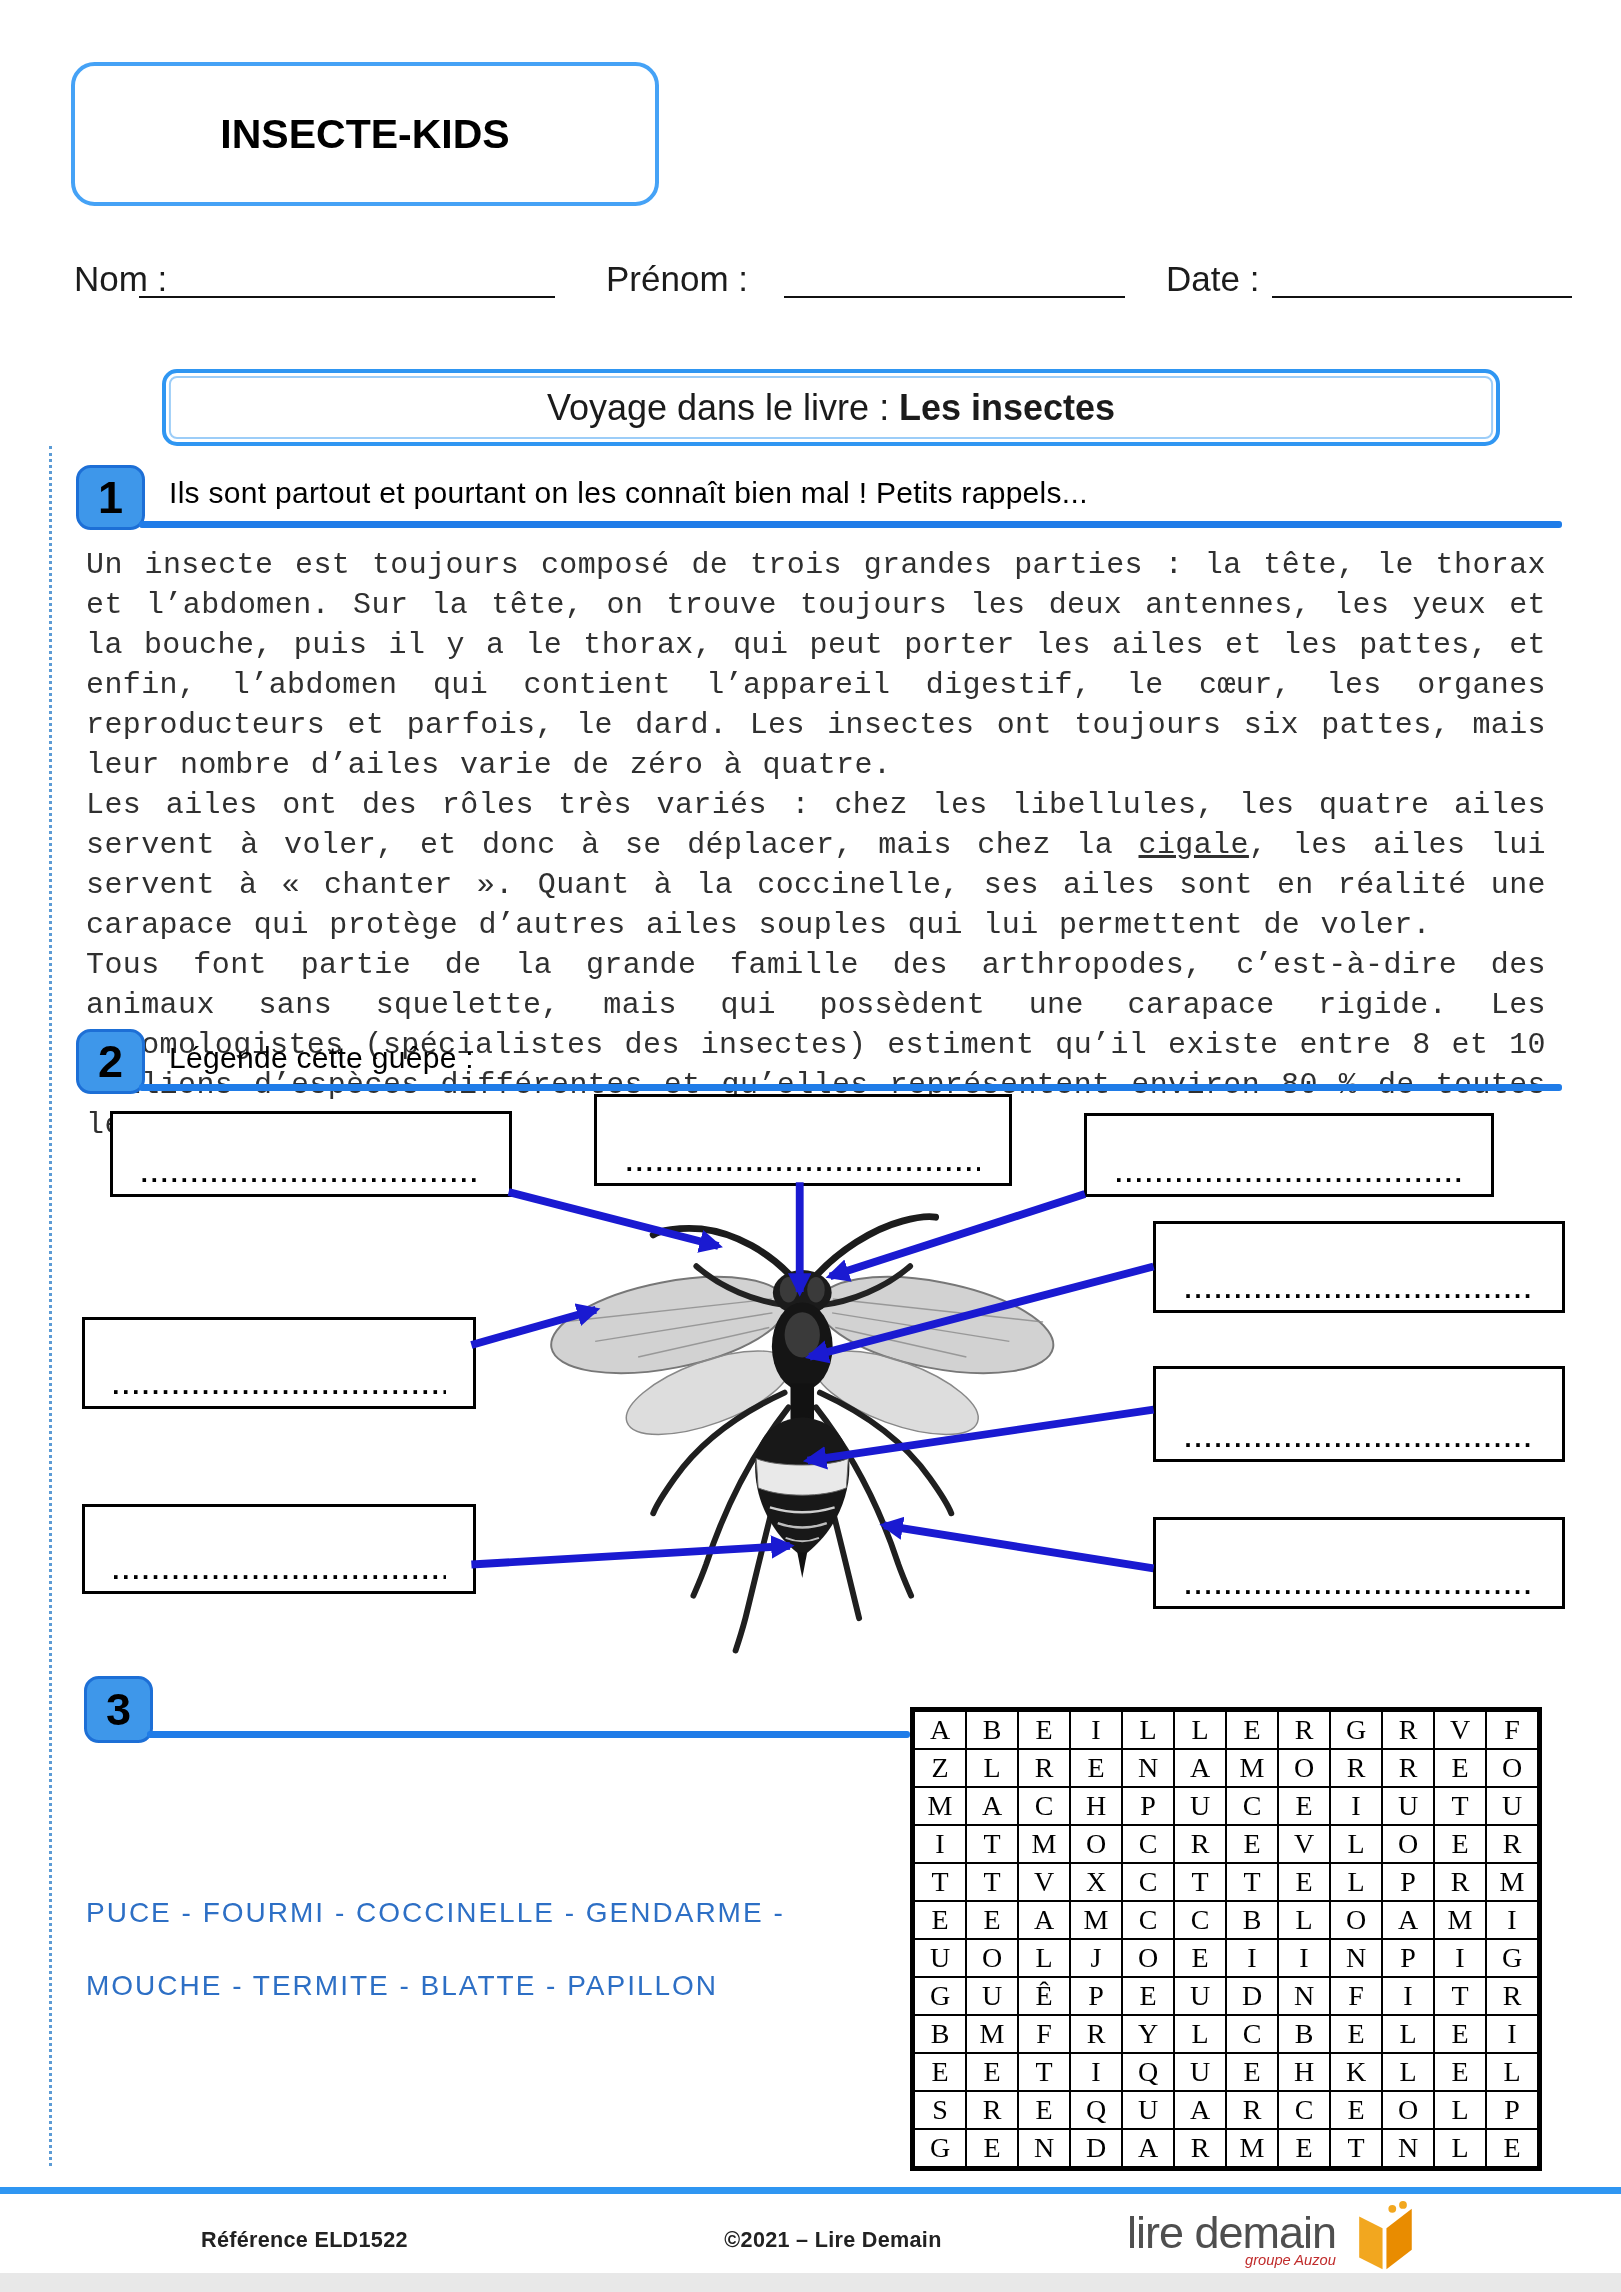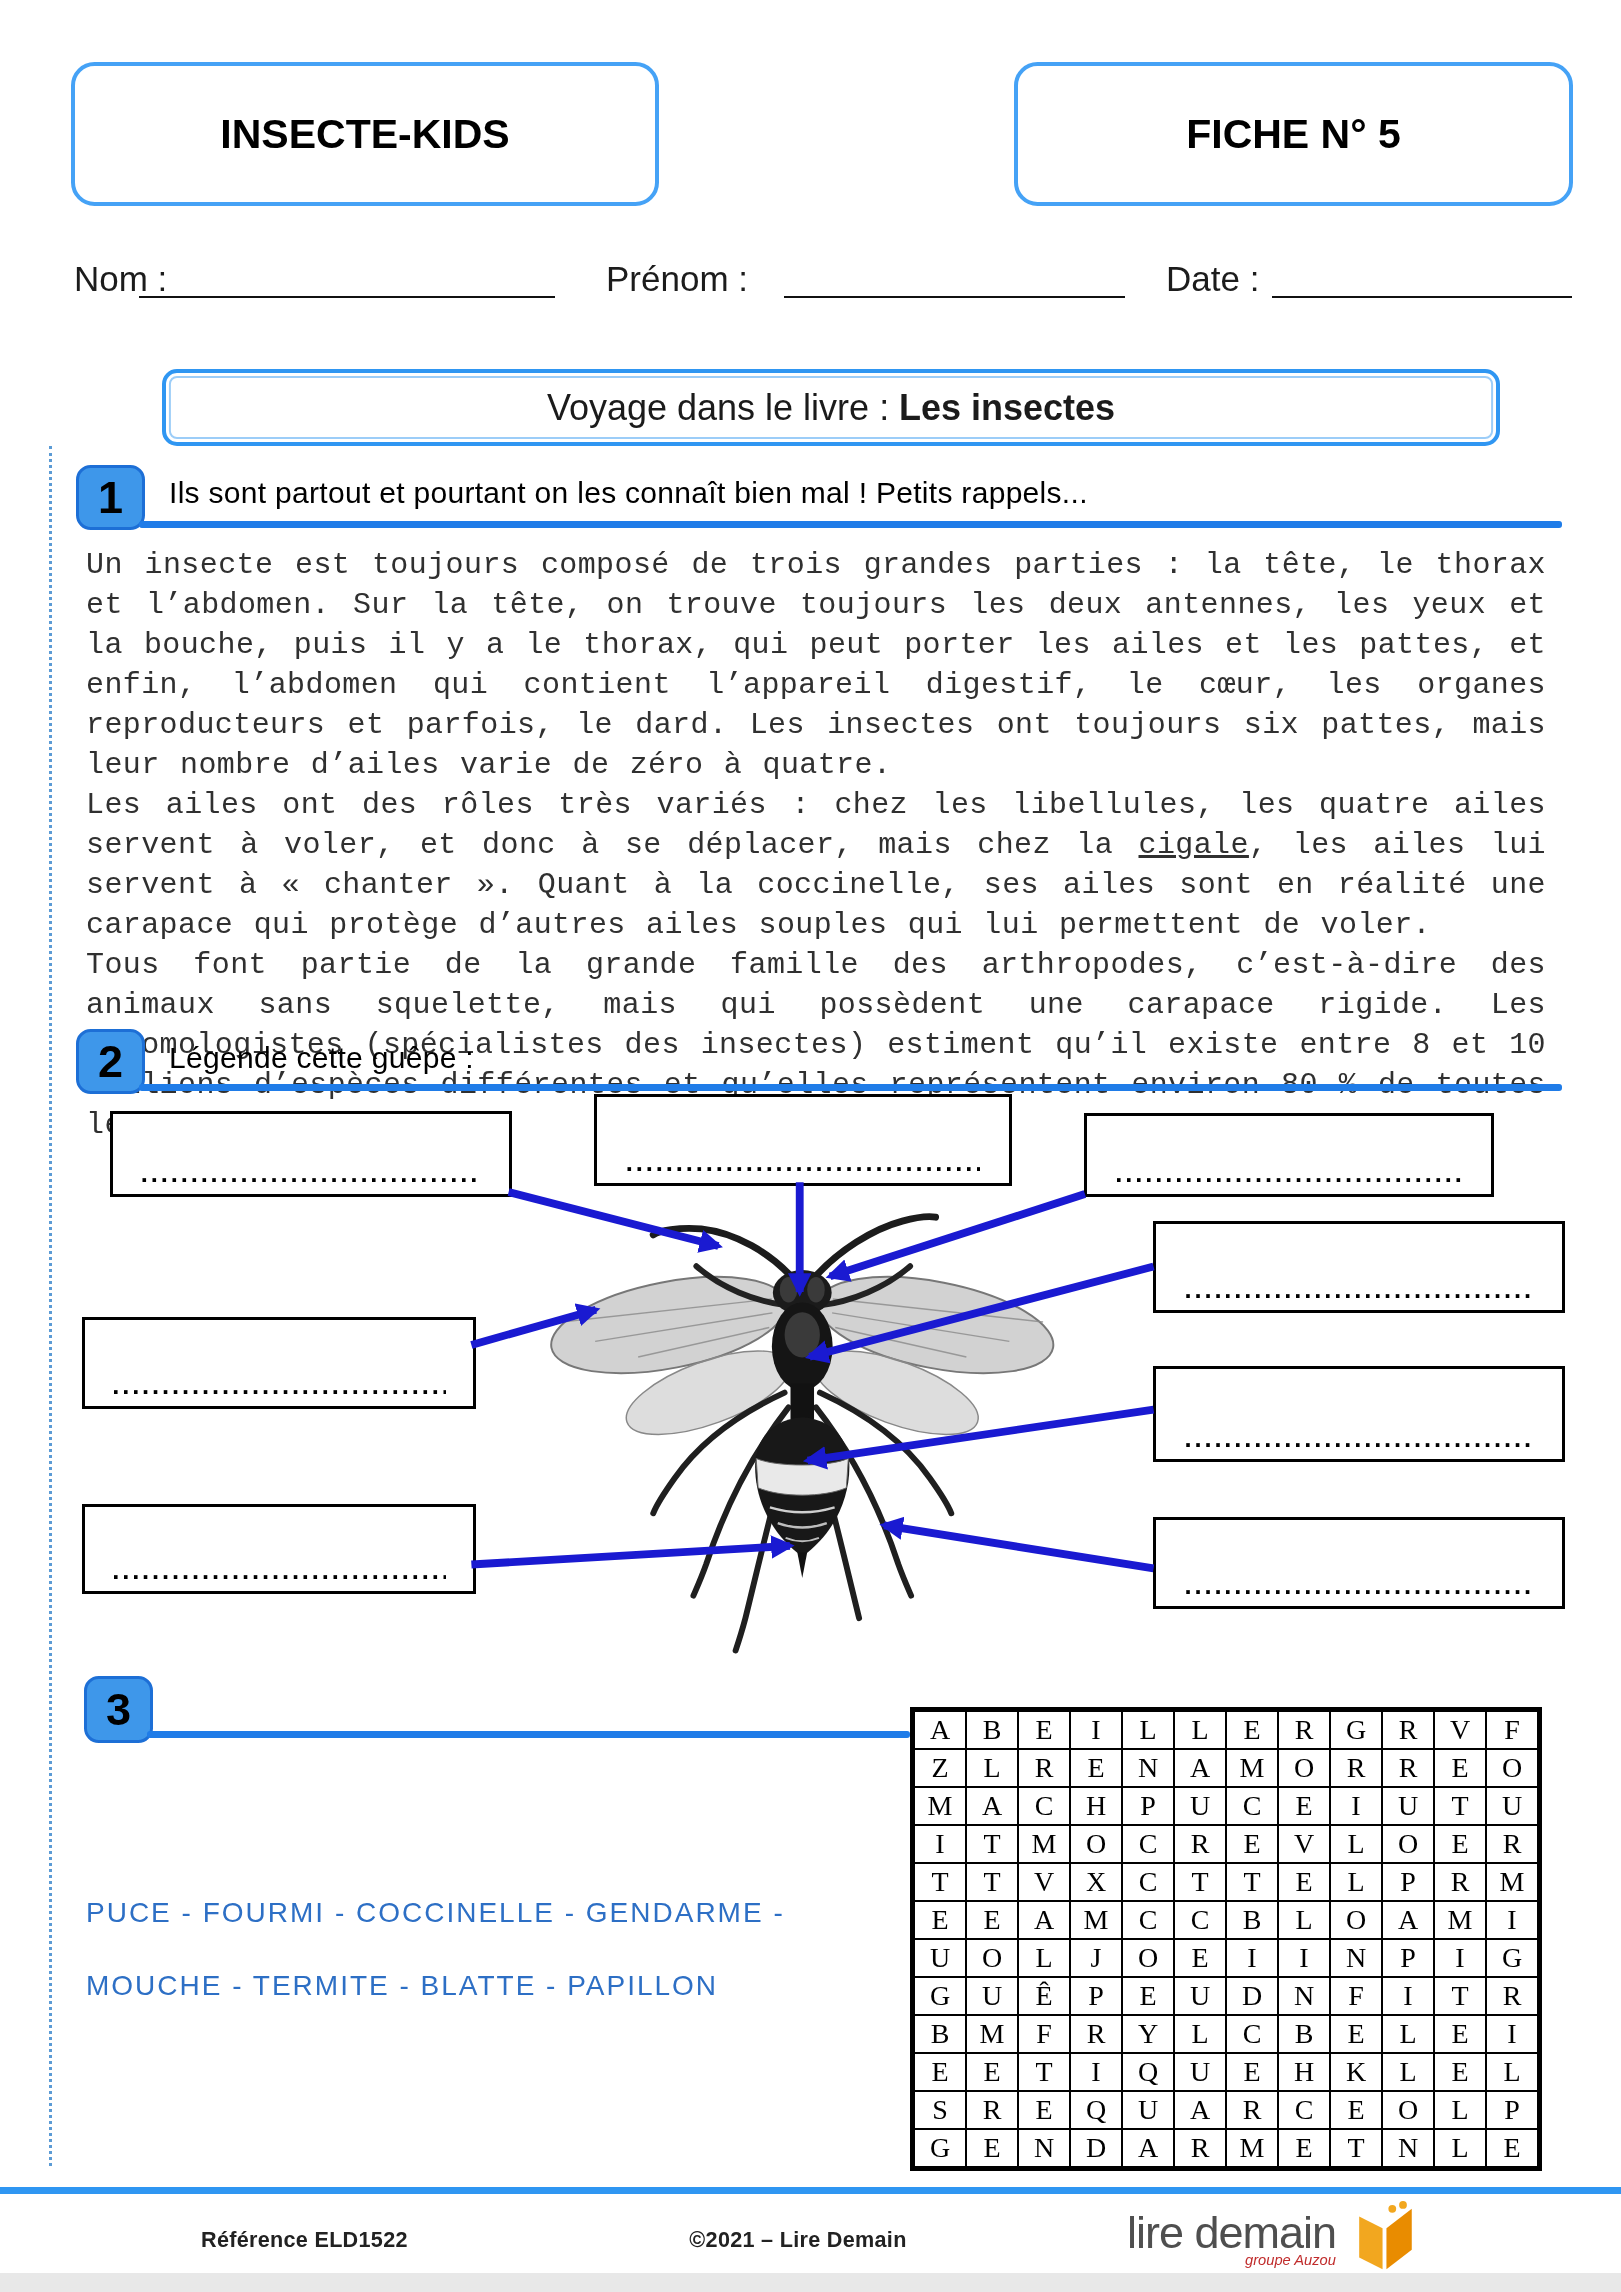--- a/index.html
+++ b/index.html
@@ -58,23 +58,20 @@
 
   svg{display:block;}
 </style>
 </head>
 <body>
 
 <div id="page">
 
   <div class="abs hbox" style="left:71px;top:62px;width:580px;height:136px;">
     <span>INSECTE-KIDS</span>
-  </div>
-  <div class="abs hbox" style="left:1014px;top:62px;width:551px;height:136px;">
-    <span>FICHE N° 5</span>
   </div>
 
   <div class="abs idlabel" style="left:74px;top:259px;">Nom :</div>
   <div class="abs blank" style="left:139px;top:257px;width:416px;"></div>
   <div class="abs idlabel" style="left:606px;top:259px;">Prénom :</div>
   <div class="abs blank" style="left:784px;top:257px;width:341px;"></div>
   <div class="abs idlabel" style="left:1166px;top:259px;">Date :</div>
   <div class="abs blank" style="left:1272px;top:257px;width:300px;"></div>
 
   <div class="abs" id="title-box" style="left:162px;top:369px;width:1330px;height:69px;">
@@ -363,21 +360,21 @@
           <td>T</td>
           <td>N</td>
           <td>L</td>
           <td>E</td>
         </tr>
       </tbody>
   </table>
 
   <div class="abs" style="left:0;top:2187px;width:1621px;height:6.9px;background:#2f96f2;"></div>
   <div class="abs foot-text" style="left:201px;top:2227px;">Référence ELD1522</div>
-  <div class="abs foot-text" style="left:798px;top:2227px;transform:translateX(-50%);">©2021 – Lire Demain</div>
+  <div class="abs foot-text" style="left:833px;top:2227px;transform:translateX(-50%);">©2021 – Lire Demain</div>
 
   <div class="abs" style="left:1127px;top:2201px;width:294px;height:78px;">
     <span class="abs" id="logo-text" style="left:0;top:5.9px;">lire demain</span>
     <span class="abs" id="logo-tagline" style="left:118px;top:51px;">groupe Auzou</span>
     <svg class="abs" style="left:222px;top:0;" width="71" height="74" viewBox="0 0 72 76">
       <polygon points="10,16 34,28 34,70 10,58" fill="#f2a71f"></polygon>
       <polygon points="64,8 38,28 38,70 64,50" fill="#e98c00"></polygon>
       <circle cx="44" cy="8" r="4" fill="#f2a71f"></circle>
       <circle cx="55" cy="4" r="4" fill="#f2a71f"></circle>
     </svg>

